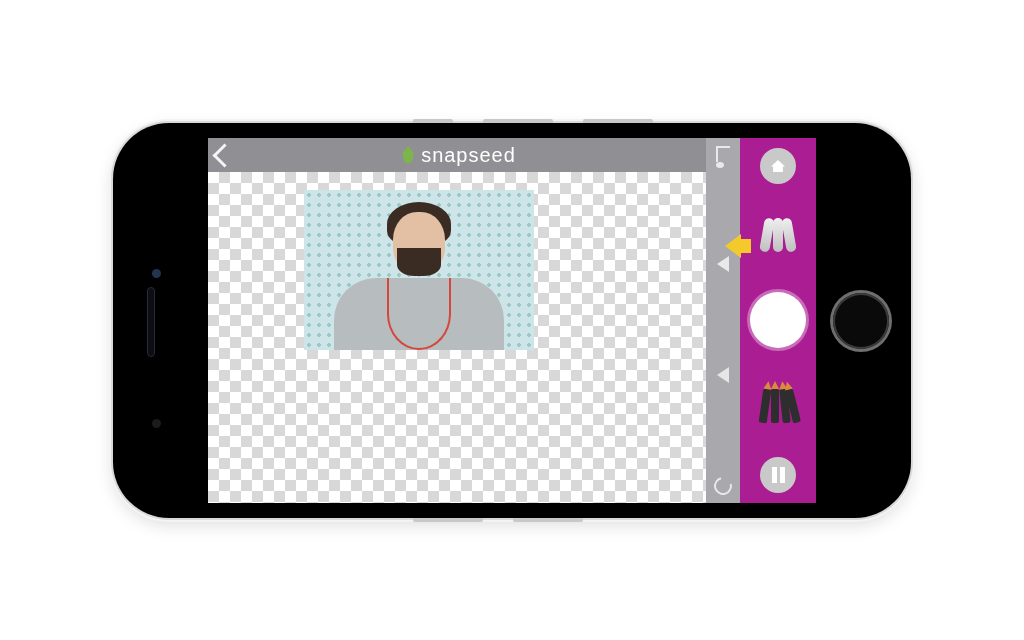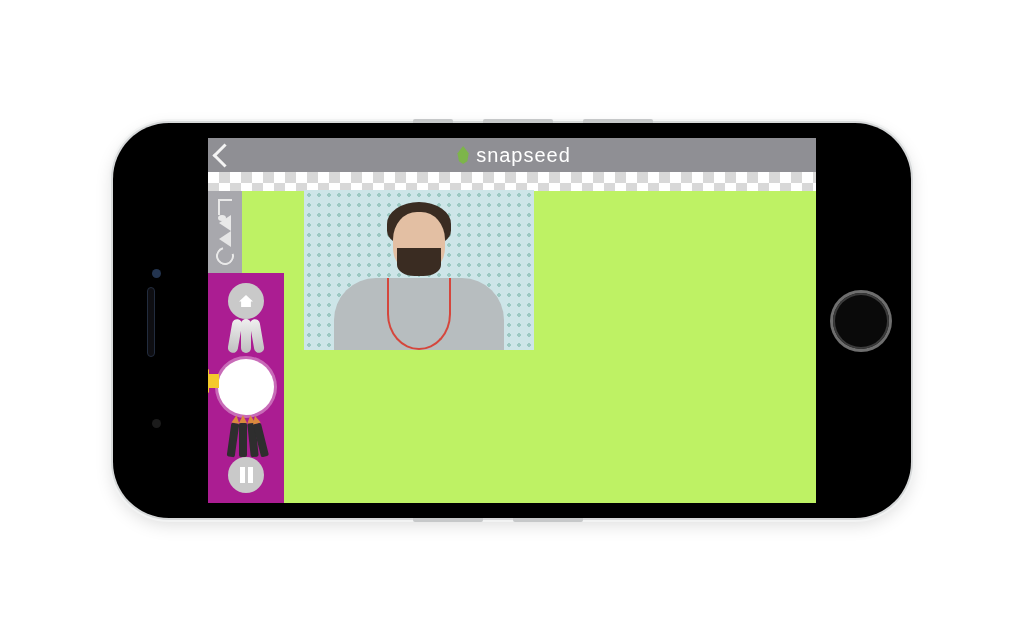--- a/index.html
+++ b/index.html
@@ -62,23 +62,22 @@
   .edge.top2 { top:-4px; left:370px; width:70px; height:4px; border-radius:2px 2px 0 0;}
   .edge.top3 { top:-4px; left:470px; width:70px; height:4px; border-radius:2px 2px 0 0;}
   .edge.bot1 { bottom:-4px; left:300px; width:70px; height:4px; border-radius:0 0 2px 2px;}
   .edge.bot2 { bottom:-4px; left:400px; width:70px; height:4px; border-radius:0 0 2px 2px;}
 
   
   .screen {
     position: absolute;
     left: 95px; top: 15px;
     right: 95px; bottom: 15px;
-    background: #bef264;
+    background: #fdba74;
     display: flex;
-    flex-direction: column;
     overflow: hidden;
   }
 
   
   .app {
     flex: 1 1 auto;
     display: flex;
     flex-direction: column;
     min-width: 0;
   }

